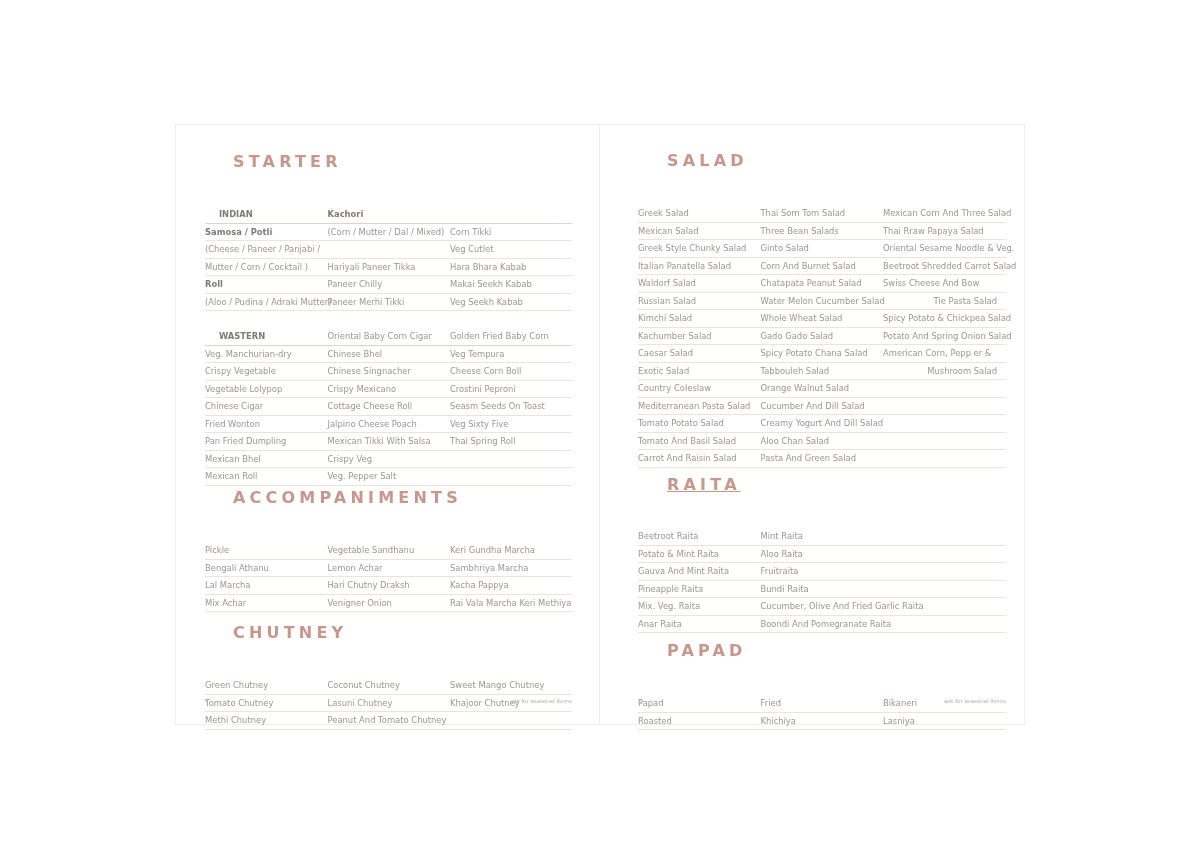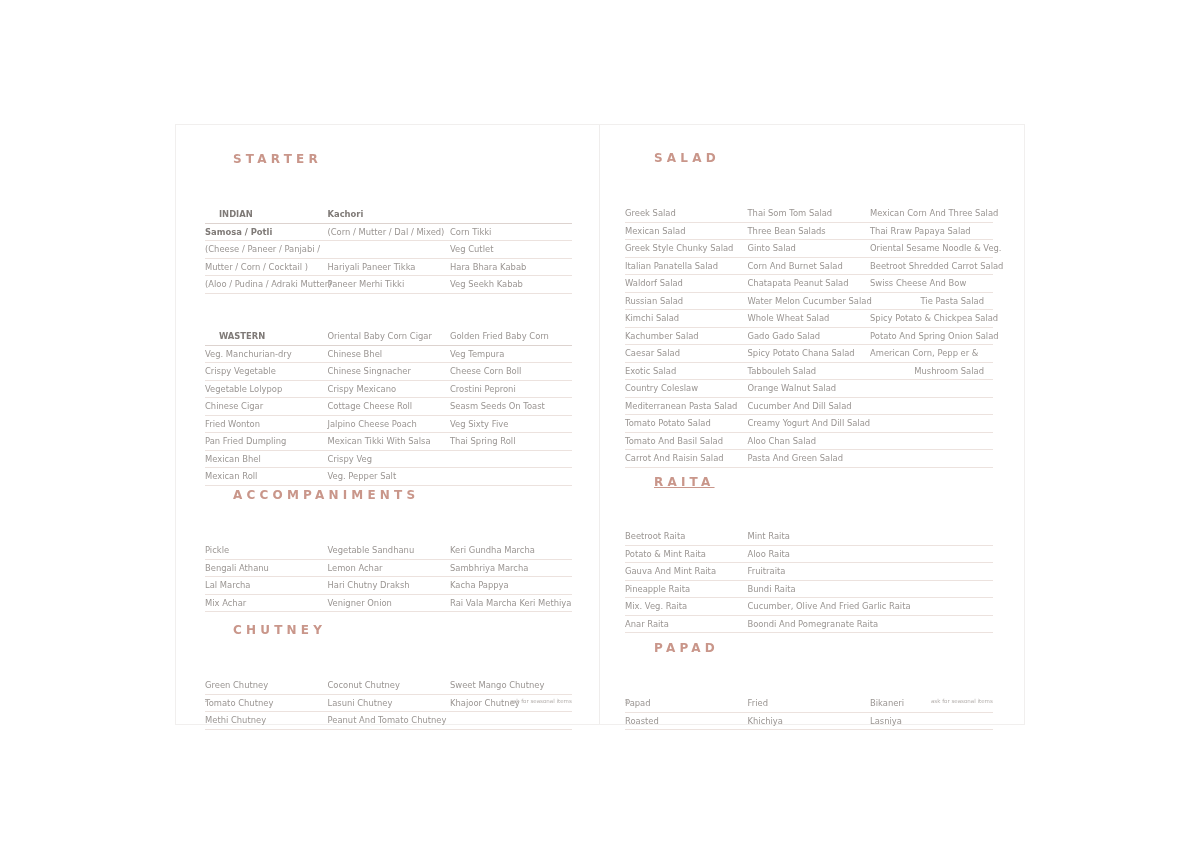--- a/index.html
+++ b/index.html
@@ -1,22 +1,22 @@
 <!DOCTYPE html>
 <html><head>
 <meta charset="utf-8">
 <style>
   * { box-sizing: border-box; margin: 0; padding: 0; }
   html, body { width: 1200px; height: 848px; background: #ffffff; overflow: hidden; }
   body { font-family: "DejaVu Sans", sans-serif; position: relative; }
   .spread { position: absolute; left: 175px; top: 124px; width: 850px; height: 601px; border: 1px solid #f1efee; }
   .page { position: absolute; top: 0; height: 599px; }
   .page-left { left: 0; width: 424px; border-right: 1px solid #efedec; }
-  .page-right { left: 421px; width: 507px; }
-  .section-title { position: absolute; font-size: 12px; font-weight: bold; letter-spacing: 4.2px; color: #c9968a; }
+  .page-right { left: 434px; width: 507px; }
+  .section-title { position: absolute; font-size: 16px; font-weight: bold; letter-spacing: 4.2px; color: #c9968a; }
   .table { position: absolute; margin-top: 34px; }
   .row { display: flex; height: 17.5px; align-items: center; border-bottom: 1px solid #ece2de; font-size: 8.4px; color: #9a9592; white-space: nowrap; }
   .row.head { border-bottom-color: #ddd3cf; }
   .cell { overflow: visible; }
   .c1 { width: 122.5px; }
   .c2 { width: 122.5px; }
   .c3 { width: 122px; }
   .bold { font-weight: bold; color: #7f7a77; }
   .indent { padding-left: 14px; }
   .footer { position: absolute; font-size: 5.5px; color: #b3aeab; }
@@ -46,20 +46,25 @@
           <div class="cell c1">(Cheese / Paneer / Panjabi /</div>
           <div class="cell c2"></div>
           <div class="cell c3">Veg Cutlet</div>
         </div>
         <div class="row">
           <div class="cell c1">Mutter / Corn / Cocktail )</div>
           <div class="cell c2">Hariyali Paneer Tikka</div>
           <div class="cell c3">Hara Bhara Kabab</div>
         </div>
         <div class="row">
+          <div class="cell c1 bold">Roll</div>
+          <div class="cell c2">Paneer Chilly</div>
+          <div class="cell c3">Makai Seekh Kabab</div>
+        </div>
+        <div class="row">
           <div class="cell c1">(Aloo / Pudina / Adraki Mutter)</div>
           <div class="cell c2">Paneer Merhi Tikki</div>
           <div class="cell c3">Veg Seekh Kabab</div>
         </div>
       </div>
     <div class="table" style="left:29px; top:169px; width:367px;" id="western-table">
         <div class="row head">
           <div class="cell c1 bold indent">WASTERN</div>
           <div class="cell c2">Oriental Baby Corn Cigar</div>
           <div class="cell c3">Golden Fried Baby Corn</div>

